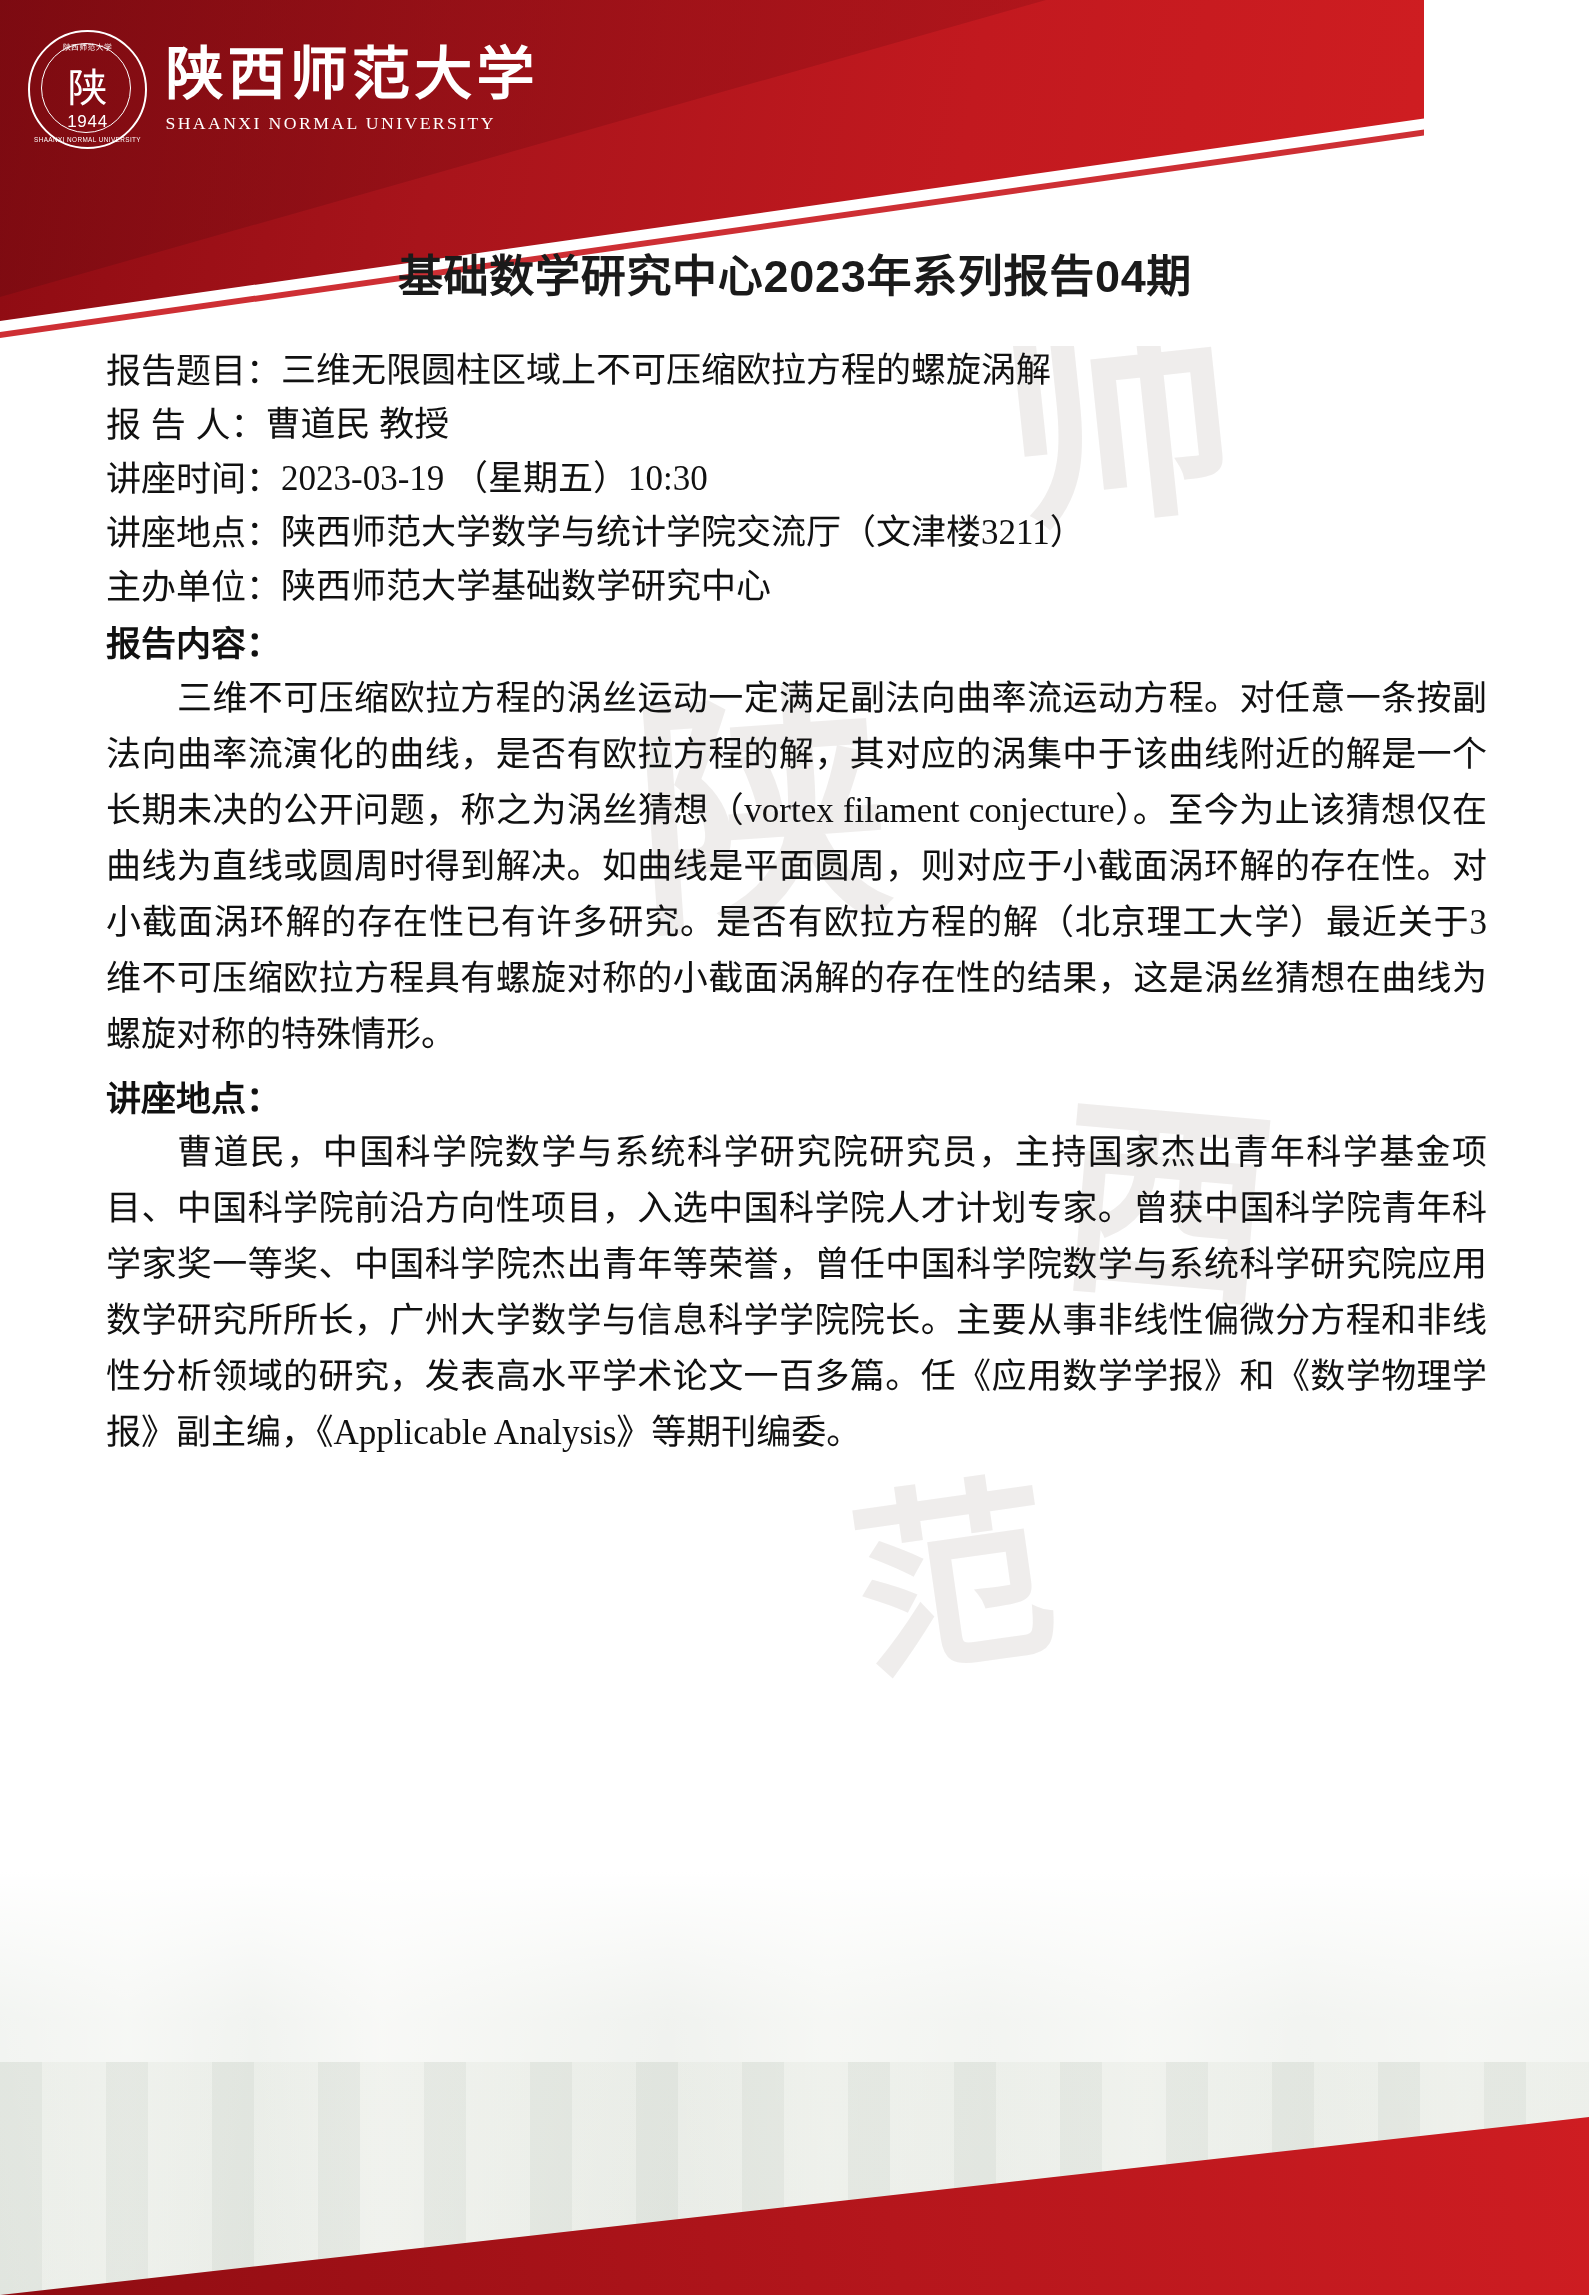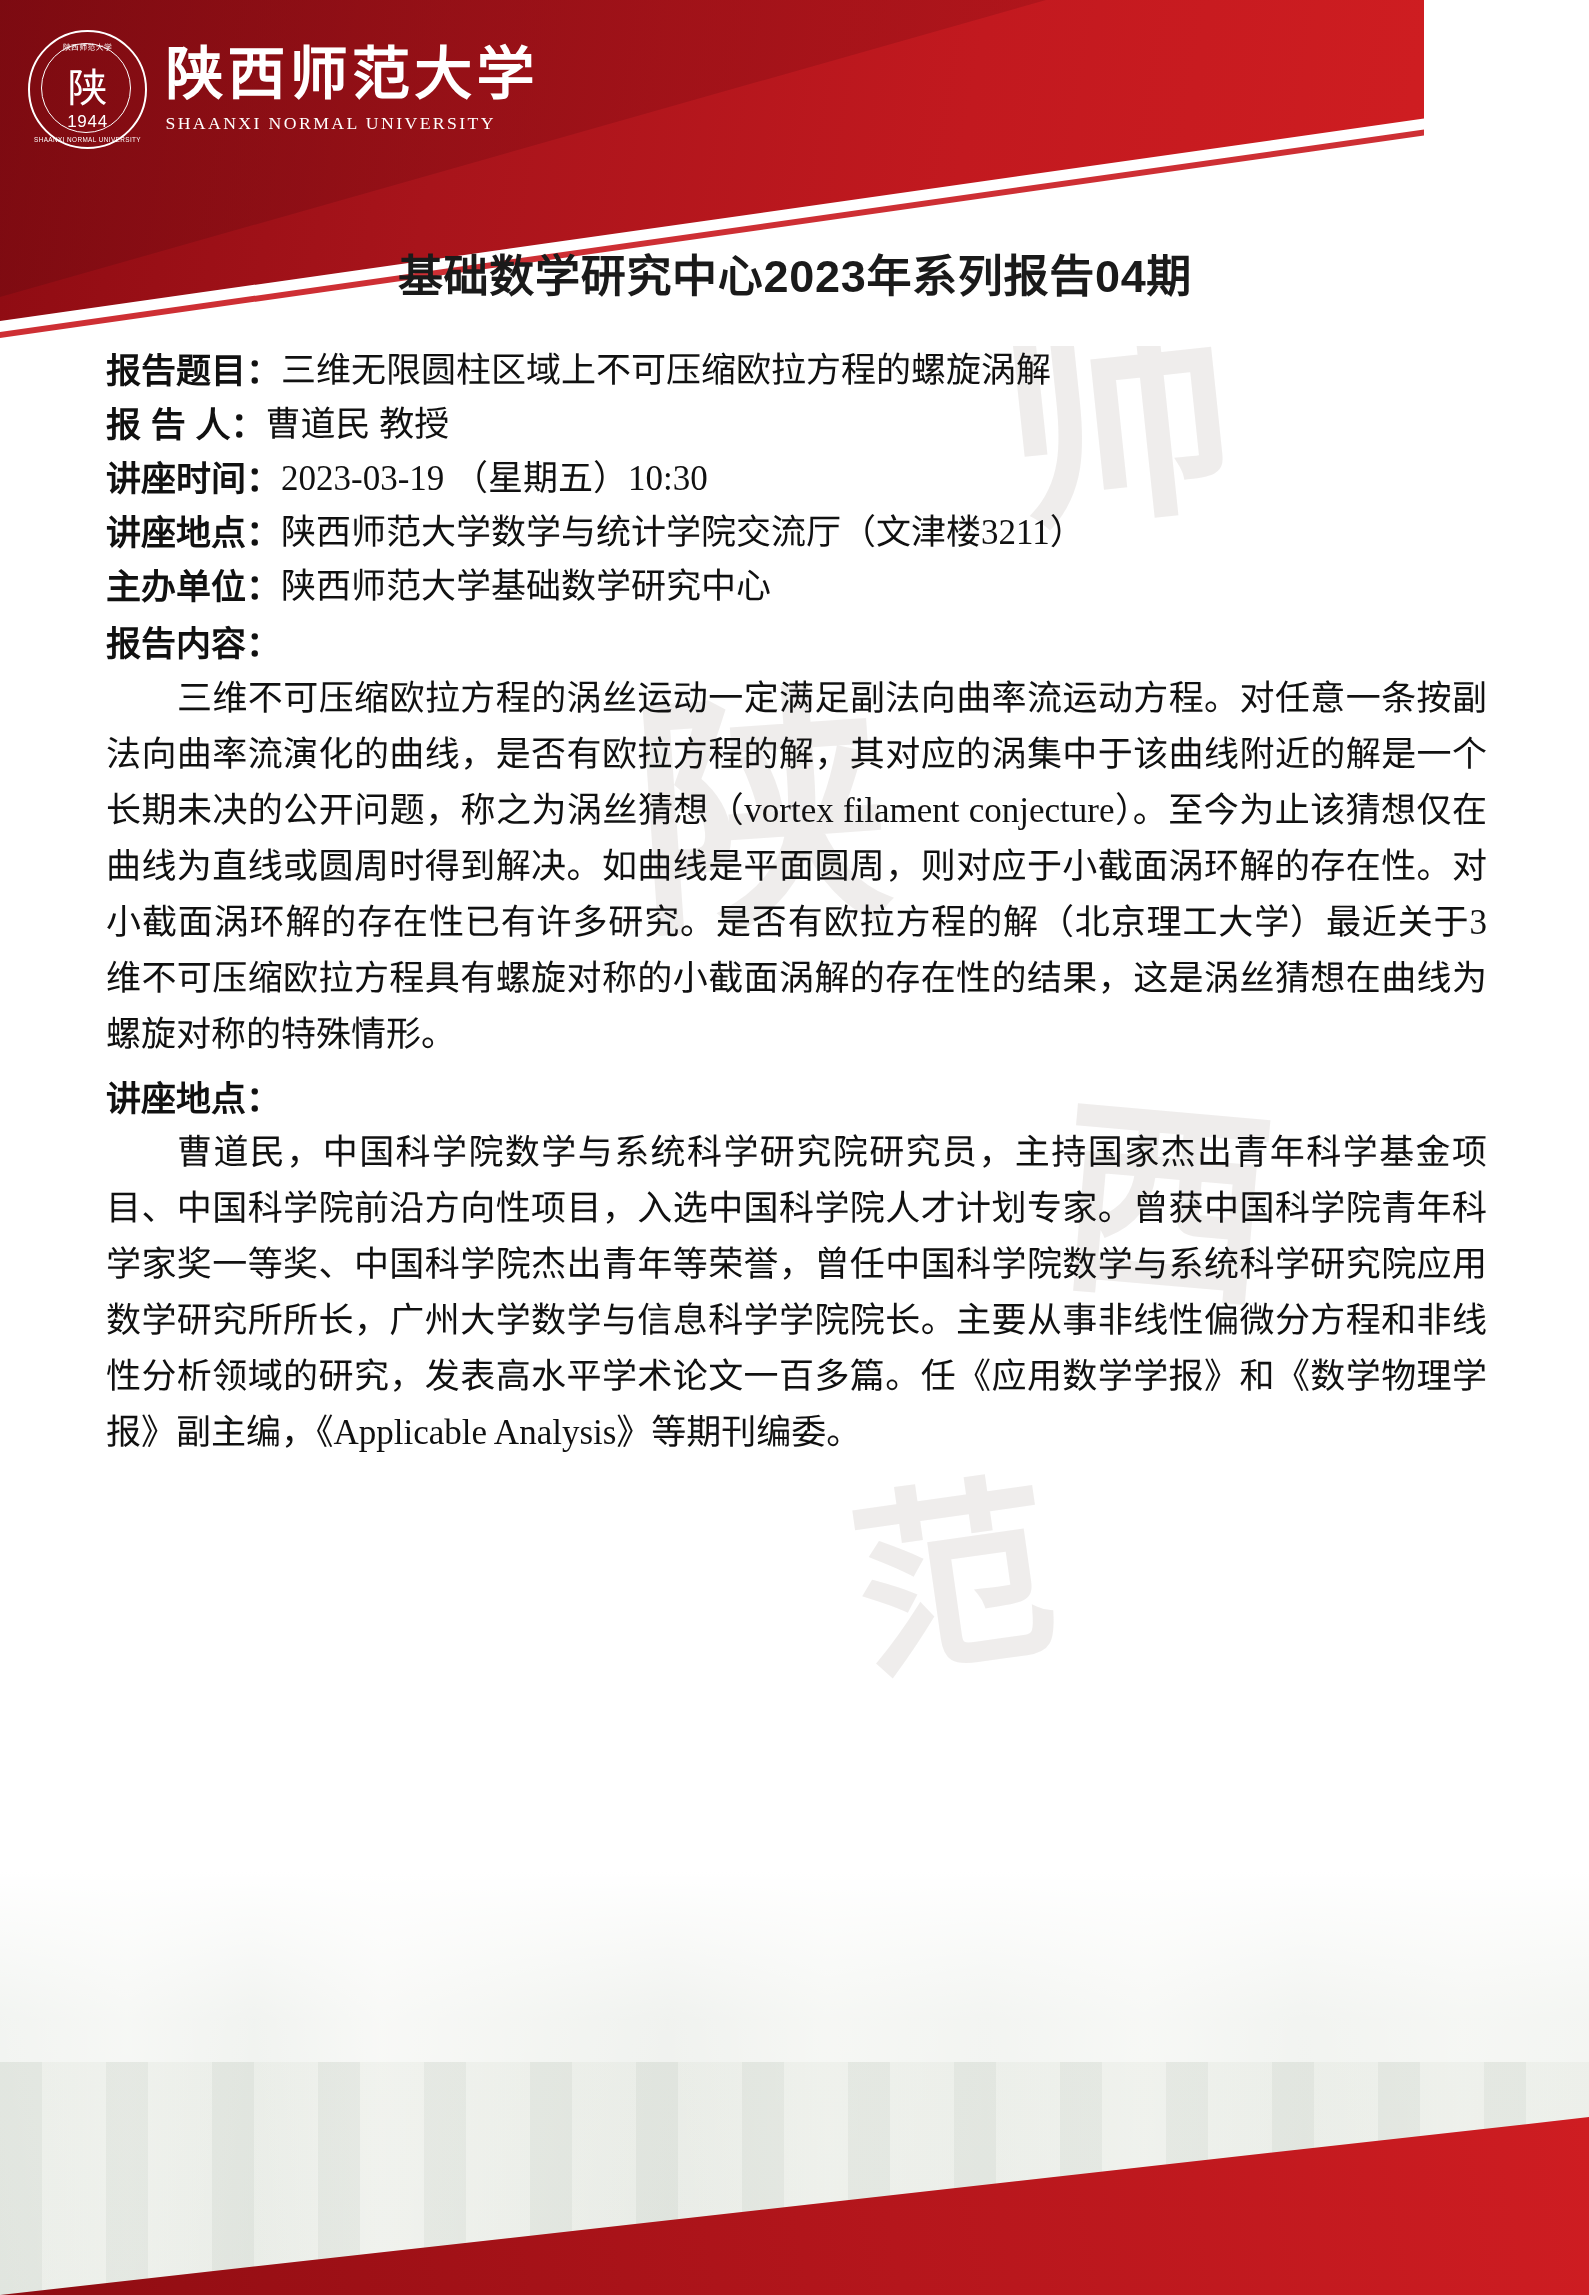--- a/index.html
+++ b/index.html
@@ -234,21 +234,21 @@
 
   .field-row {
     display: flex;
     align-items: flex-start;
     font-size: 35px;
     line-height: 1.42;
     color: #111111;
     margin-bottom: 4.2px;
   }
   .field-label {
-    font-weight: bold;
+    font-weight: normal;
     white-space: nowrap;
     flex: none;
     font-family: "Liberation Sans", "DejaVu Sans", sans-serif;
     font-size: 35px;
   }
   .field-value {
     font-family: "Liberation Serif", "DejaVu Serif", serif;
     font-size: 35px;
     text-align: center;
   }

